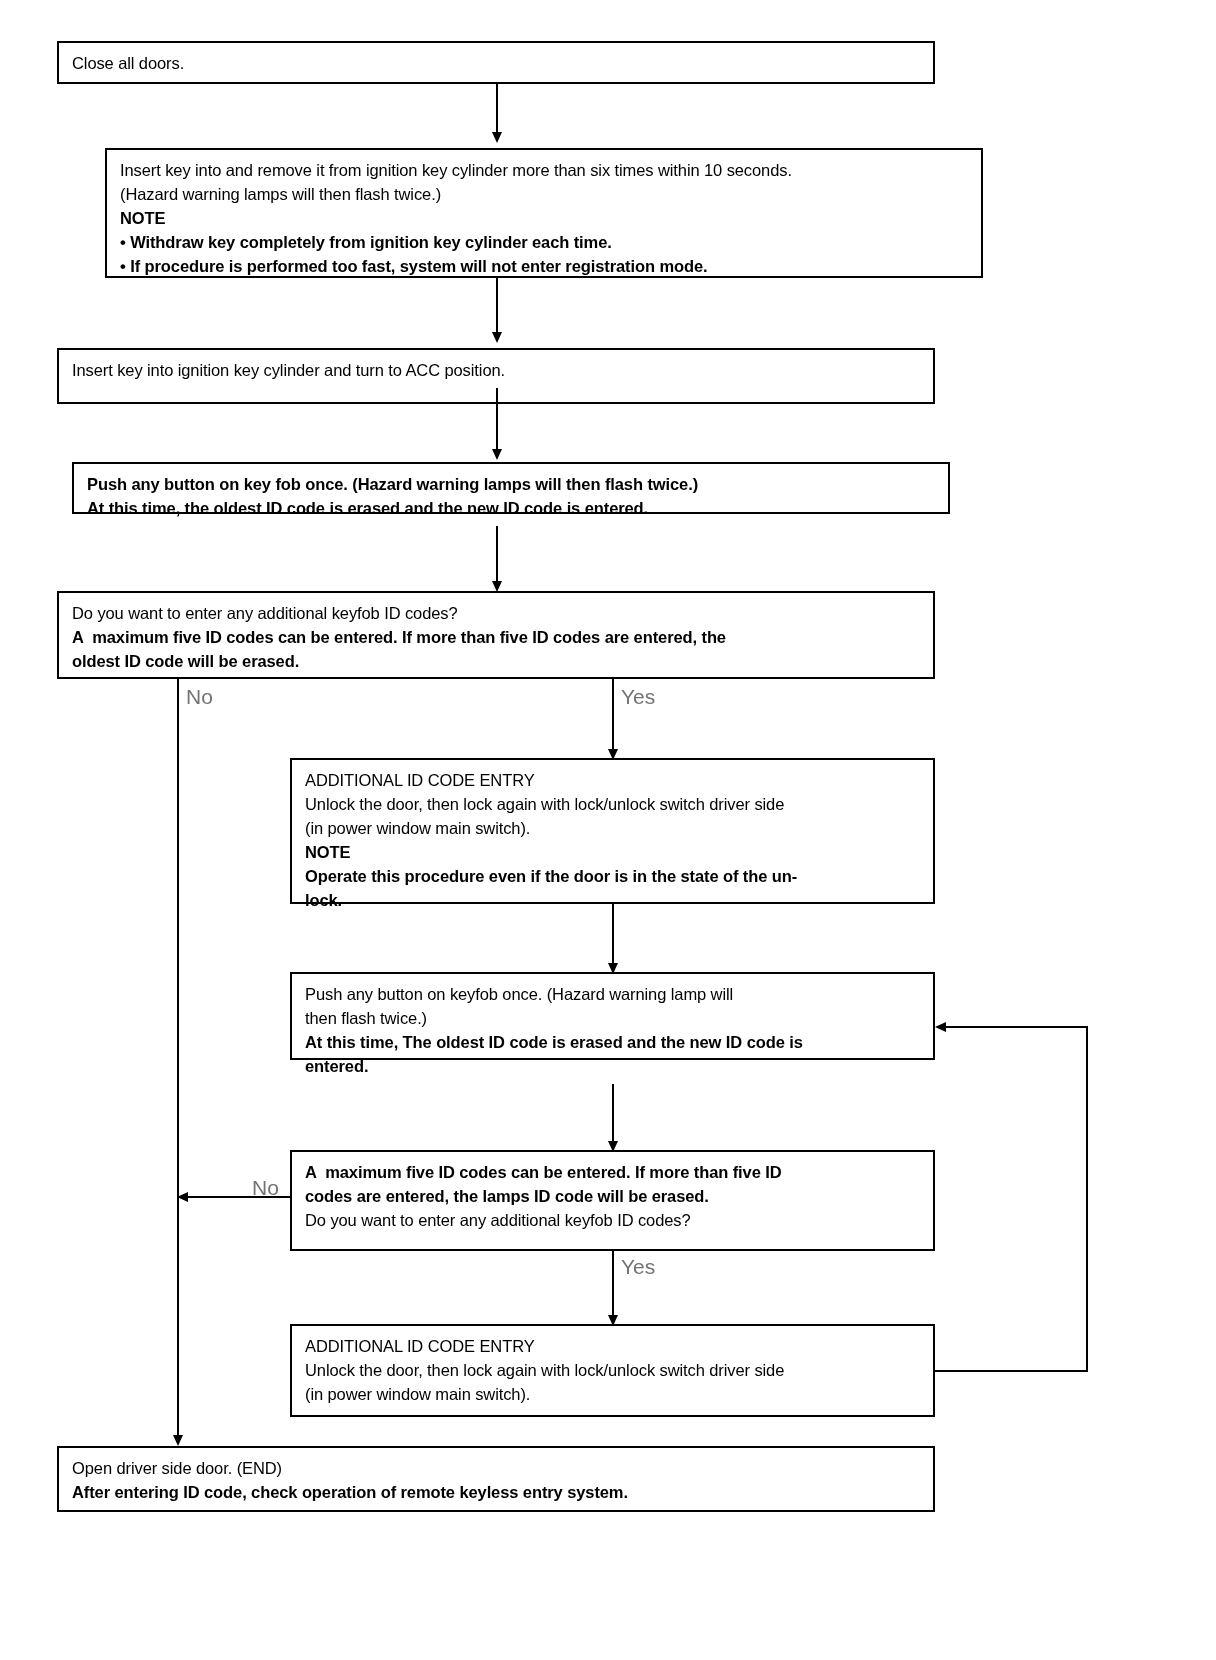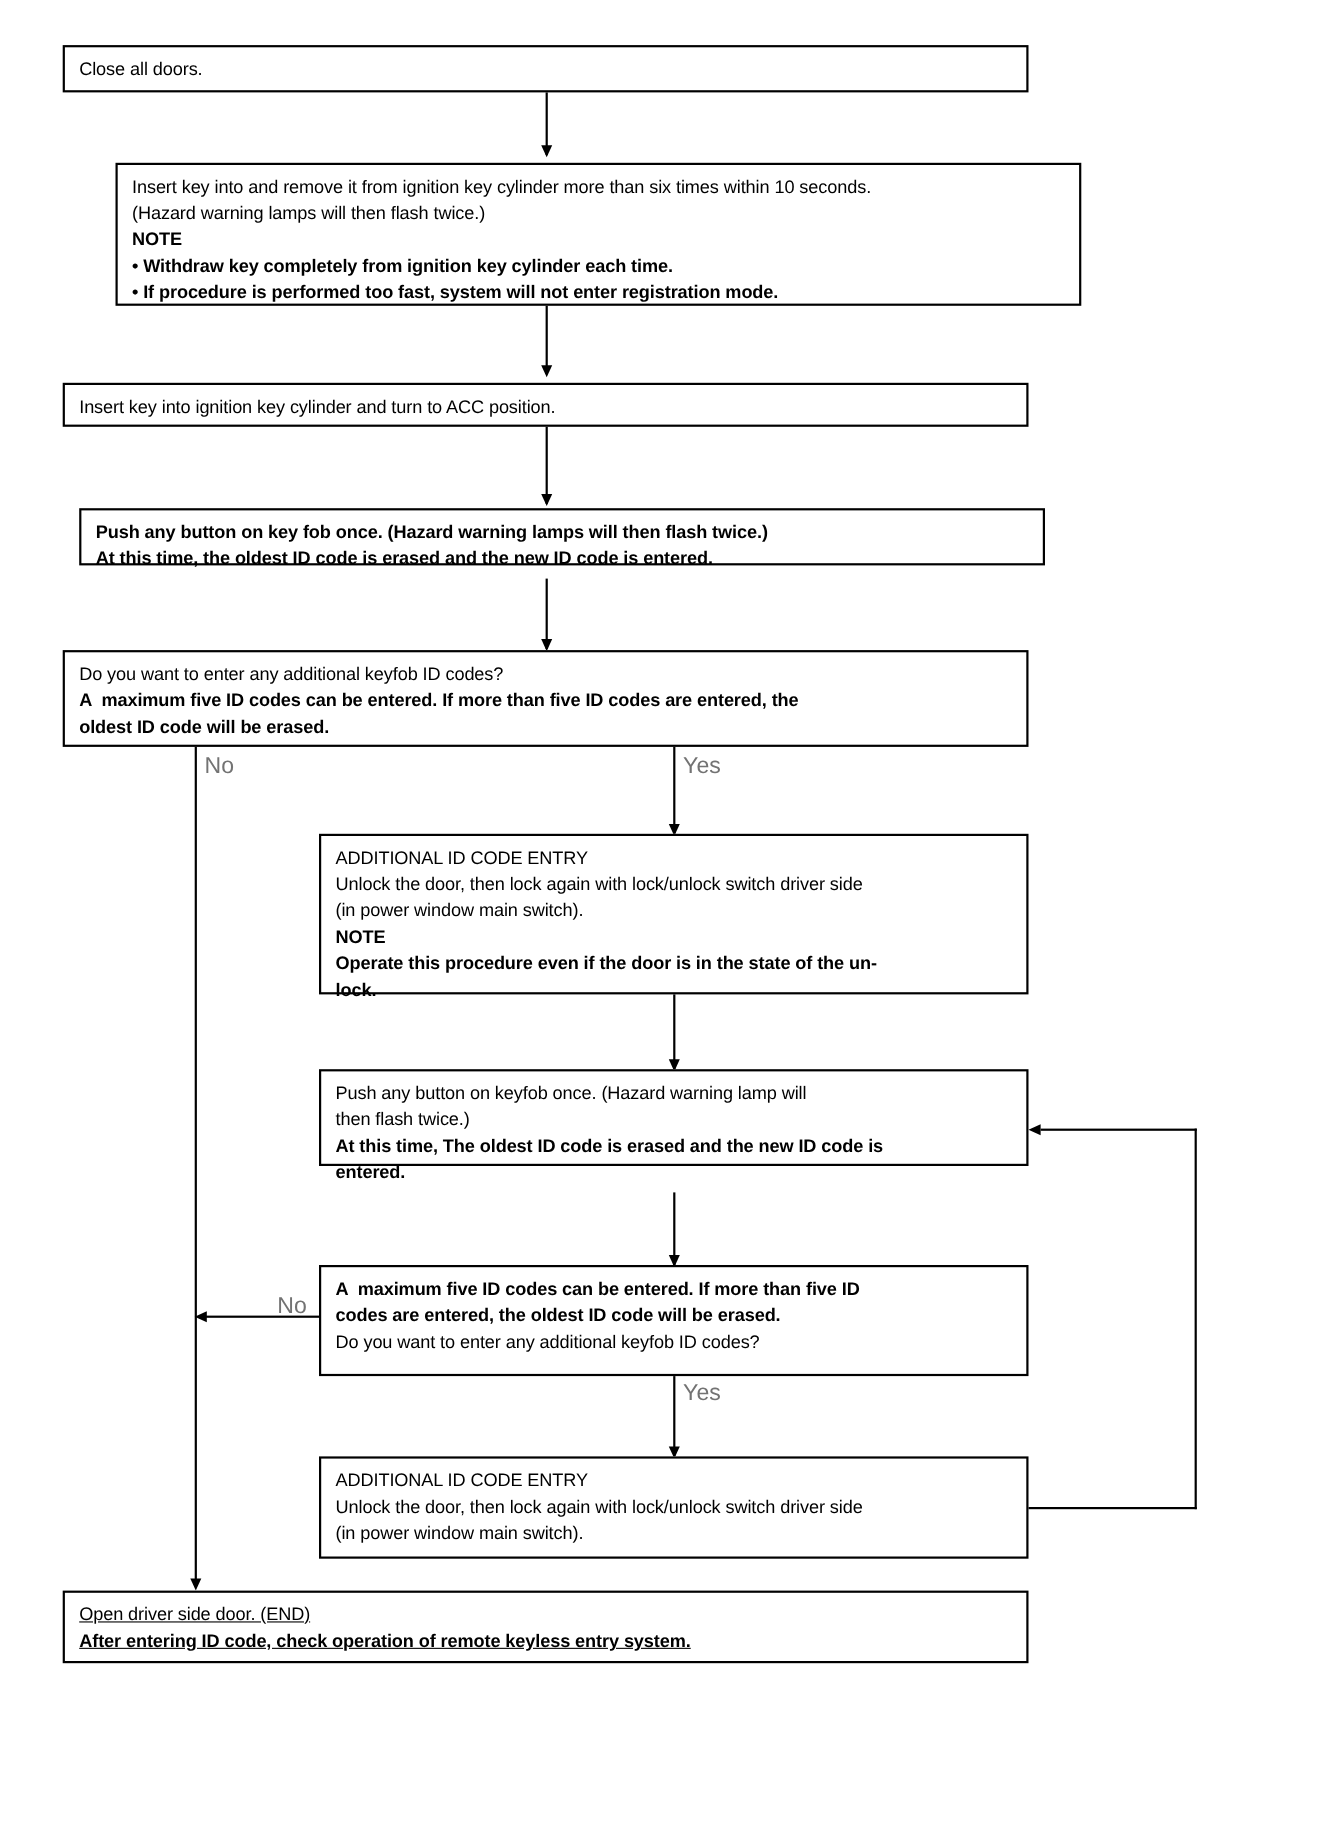--- a/index.html
+++ b/index.html
@@ -86,21 +86,21 @@
     <div class="line">Insert key into and remove it from ignition key cylinder more than six times within 10 seconds.</div>
     <div class="line">(Hazard warning lamps will then flash twice.)</div>
     <div class="line b">NOTE</div>
     <div class="line b">• Withdraw key completely from ignition key cylinder each time.</div>
     <div class="line b">• If procedure is performed too fast, system will not enter registration mode.</div>
   </div>
 
   <div class="vline" style="left:496px; top:278px; height:62px;"></div>
   <div class="arrow-down" style="left:492px; top:332px;"></div>
 
-  <div class="box" style="left:57px; top:348px; width:878px; height:40px;">
+  <div class="box" style="left:57px; top:348px; width:878px; height:56px;">
     <div class="line">Insert key into ignition key cylinder and turn to ACC position.</div>
   </div>
 
   <div class="vline" style="left:496px; top:388px; height:70px;"></div>
   <div class="arrow-down" style="left:492px; top:449px;"></div>
 
   <div class="box" style="left:72px; top:462px; width:878px; height:52px;">
     <div class="line b">Push any button on key fob once. (Hazard warning lamps will then flash twice.)</div>
     <div class="line b">At this time, the oldest ID code is erased and the new ID code is entered.</div>
   </div>
@@ -139,21 +139,21 @@
     <div class="line">then flash twice.)</div>
     <div class="line b">At this time, The oldest ID code is erased and the new ID code is</div>
     <div class="line b">entered.</div>
   </div>
 
   <div class="vline" style="left:612px; top:1084px; height:66px;"></div>
   <div class="arrow-down" style="left:608px; top:1141px;"></div>
 
   <div class="box" style="left:290px; top:1150px; width:645px; height:101px;">
     <div class="line b">A  maximum five ID codes can be entered. If more than five ID</div>
-    <div class="line b">codes are entered, the oldest ID code will be erased.</div>
+    <div class="line b">codes are entered, the lamps ID code will be erased.</div>
     <div class="line">Do you want to enter any additional keyfob ID codes?</div>
   </div>
 
   <div class="hline" style="left:181px; top:1196px; width:109px;"></div>
   <div class="arrow-left" style="left:177px; top:1192px;"></div>
   <div class="edge-label" style="left:252px; top:1179px;">No</div>
 
   <div class="vline" style="left:612px; top:1251px; height:73px;"></div>
   <div class="arrow-down" style="left:608px; top:1315px;"></div>
   <div class="edge-label" style="left:621px; top:1258px;">Yes</div>
@@ -162,18 +162,18 @@
     <div class="line">ADDITIONAL ID CODE ENTRY</div>
     <div class="line">Unlock the door, then lock again with lock/unlock switch driver side</div>
     <div class="line">(in power window main switch).</div>
   </div>
 
   <div class="hline" style="left:935px; top:1370px; width:153px;"></div>
   <div class="vline" style="left:1086px; top:1026px; height:346px;"></div>
   <div class="hline" style="left:946px; top:1026px; width:142px;"></div>
   <div class="arrow-left" style="left:935px; top:1022px;"></div>
 
-  <div class="box" style="left:57px; top:1446px; width:878px; height:66px;text-decoration:underline;">
+  <div class="box" style="left:57px; top:1446px; width:878px; height:66px;">
     <div class="line">Open driver side door. (END)</div>
     <div class="line b">After entering ID code, check operation of remote keyless entry system.</div>
   </div>
 
 </div>
 
 </body></html>

